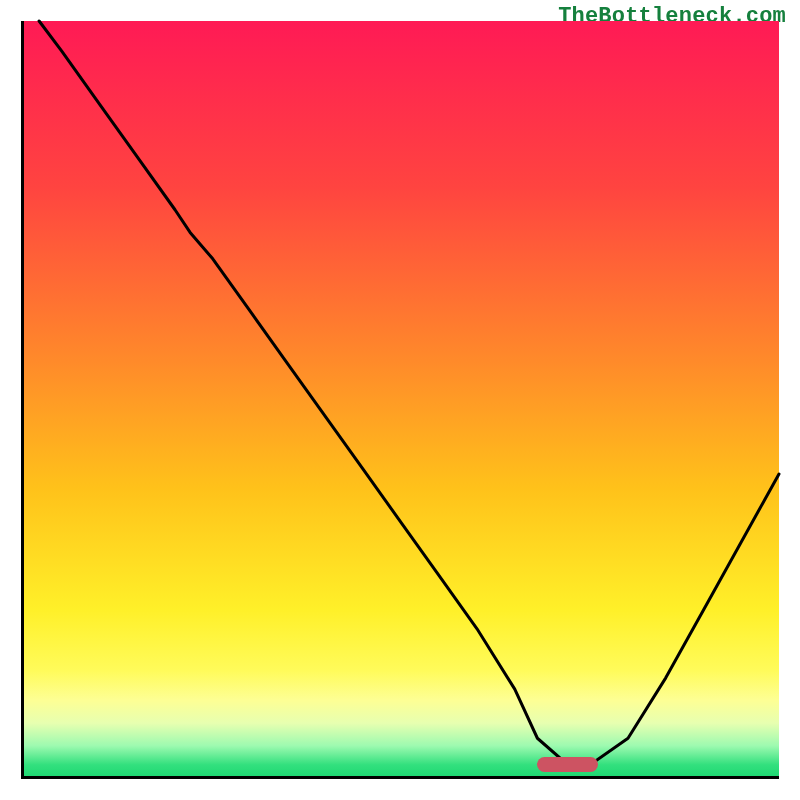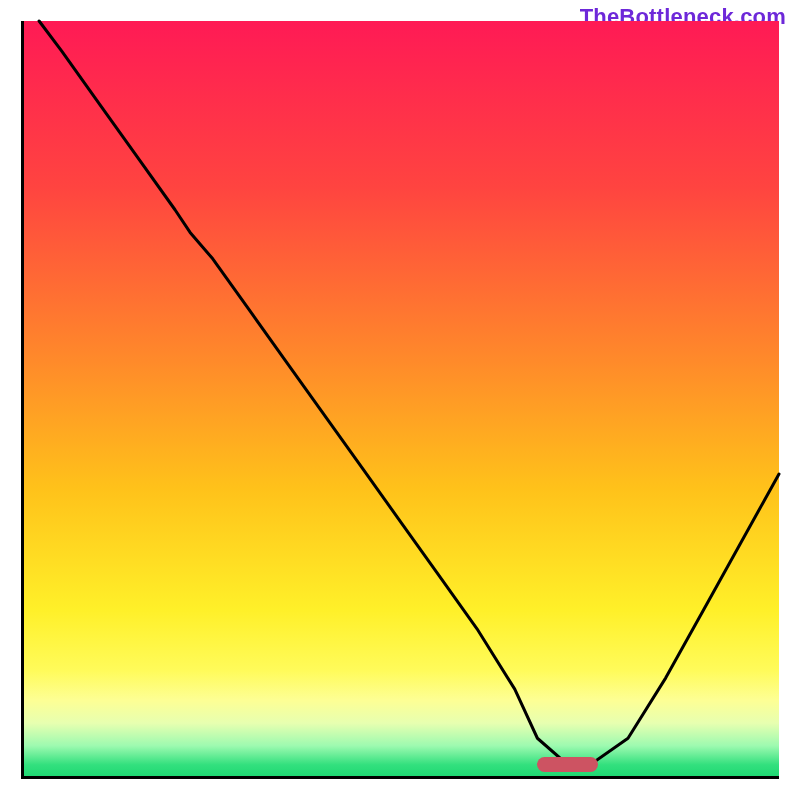--- a/index.html
+++ b/index.html
@@ -8,24 +8,24 @@
     width: 800px;
     height: 800px;
     background: #ffffff;
     position: relative;
     overflow: hidden;
   }
   .attribution {
     position: absolute;
     top: 4px;
     right: 14px;
-    font-family: Liberation Sans, sans-serif;
+    font-family: Liberation Mono, monospace;
     font-size: 22px;
     font-weight: 600;
-    color: #6d28d9;
+    color: #15803d;
     letter-spacing: 0.2px;
     text-align: right;
   }
   .plot-area {
     position: absolute;
     left: 21px;
     top: 21px;
     width: 758px;
     height: 758px;
     border-left: 3px solid #000;

